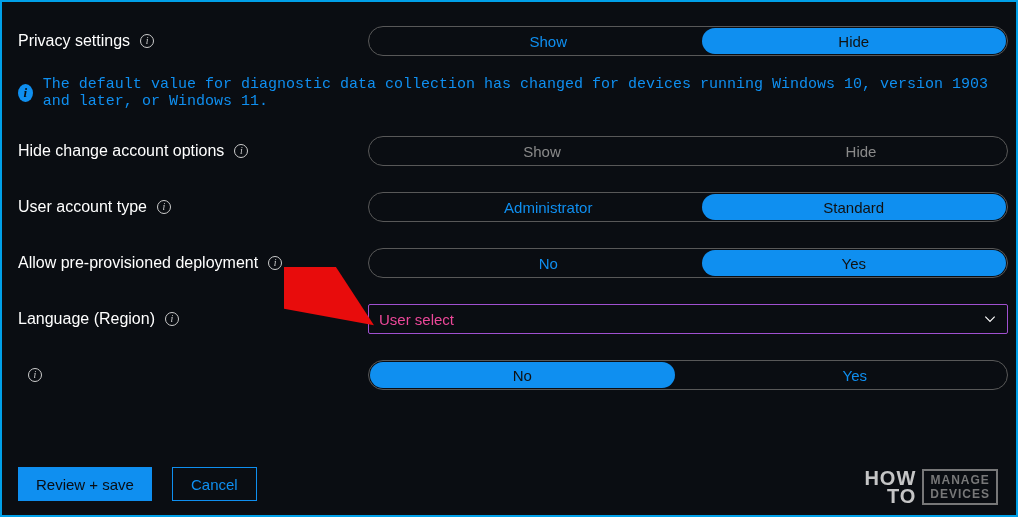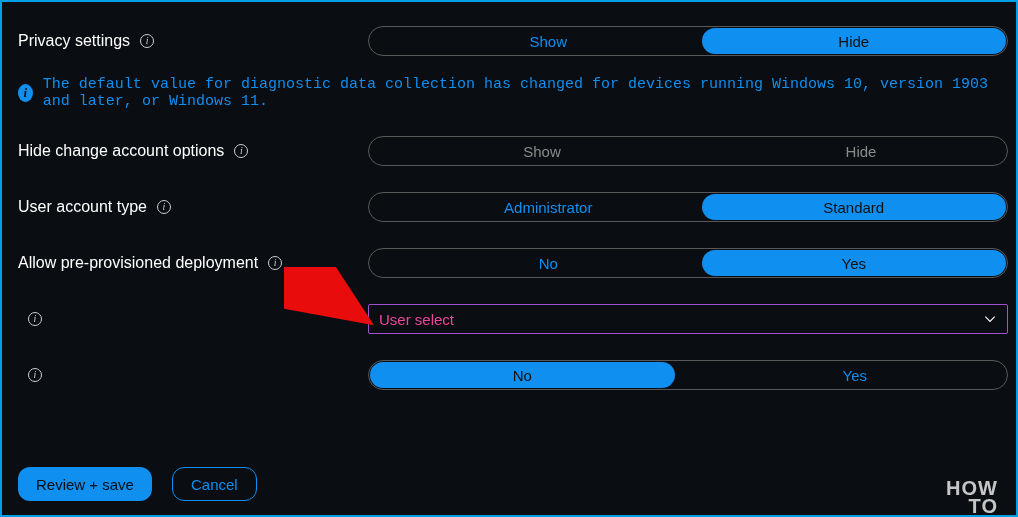--- a/index.html
+++ b/index.html
@@ -123,21 +123,21 @@
     gap: 20px;
   }
   .btn {
     height: 34px;
     padding: 0 18px;
     display: flex;
     align-items: center;
     justify-content: center;
     font-size: 15px;
     cursor: pointer;
-    border-radius: 12px;
+    border-radius: 0;
   }
   .btn-primary {
     background: #0f8ff0;
     color: #0a0d12;
     border: none;
   }
   .btn-secondary {
     background: transparent;
     color: #0f8ff0;
     border: 1px solid #0f8ff0;
@@ -145,21 +145,21 @@
   }
   .arrow-overlay {
     position: absolute;
     left: 282px;
     top: 265px;
     pointer-events: none;
   }
   .watermark {
     position: absolute;
     right: 18px;
-    bottom: 0;
+    bottom: 10px;
     display: flex;
     align-items: flex-end;
     gap: 6px;
     opacity: 0.85;
   }
   .wm-how {
     font-family: Arial, sans-serif;
     font-weight: 900;
     font-size: 20px;
     color: #e6e6e6;
@@ -248,20 +248,21 @@
         <span>No</span>
       </div>
       <div class="toggle-option selected">
         <span>Yes</span>
       </div>
     </div>
   </div>
 
   <div class="row">
     <div class="label-area">
+      <span>Language (Region)</span>
       <span class="info-icon">i</span>
     </div>
     <div class="dropdown">
       <span>User select</span>
       <svg class="chev" viewBox="0 0 24 24">
         <path d="M4 8 L12 16 L20 8" stroke="#ffffff" stroke-width="2" fill="none"></path>
       </svg>
     </div>
   </div>
 
@@ -297,13 +298,17 @@
     </marker>
   </defs>
   <path d="M8 8 Q40 25 70 45" stroke="#e80c0c" stroke-width="8" fill="none" marker-end="url(#ah)"></path>
 </svg>
 
 <div class="watermark">
   <div class="wm-how">
     <span>HOW</span>
     <span class="to">TO</span>
   </div>
+  <div class="wm-box">
+    <div>MANAGE</div>
+    <div>DEVICES</div>
+  </div>
 </div>
 
 </body></html>

